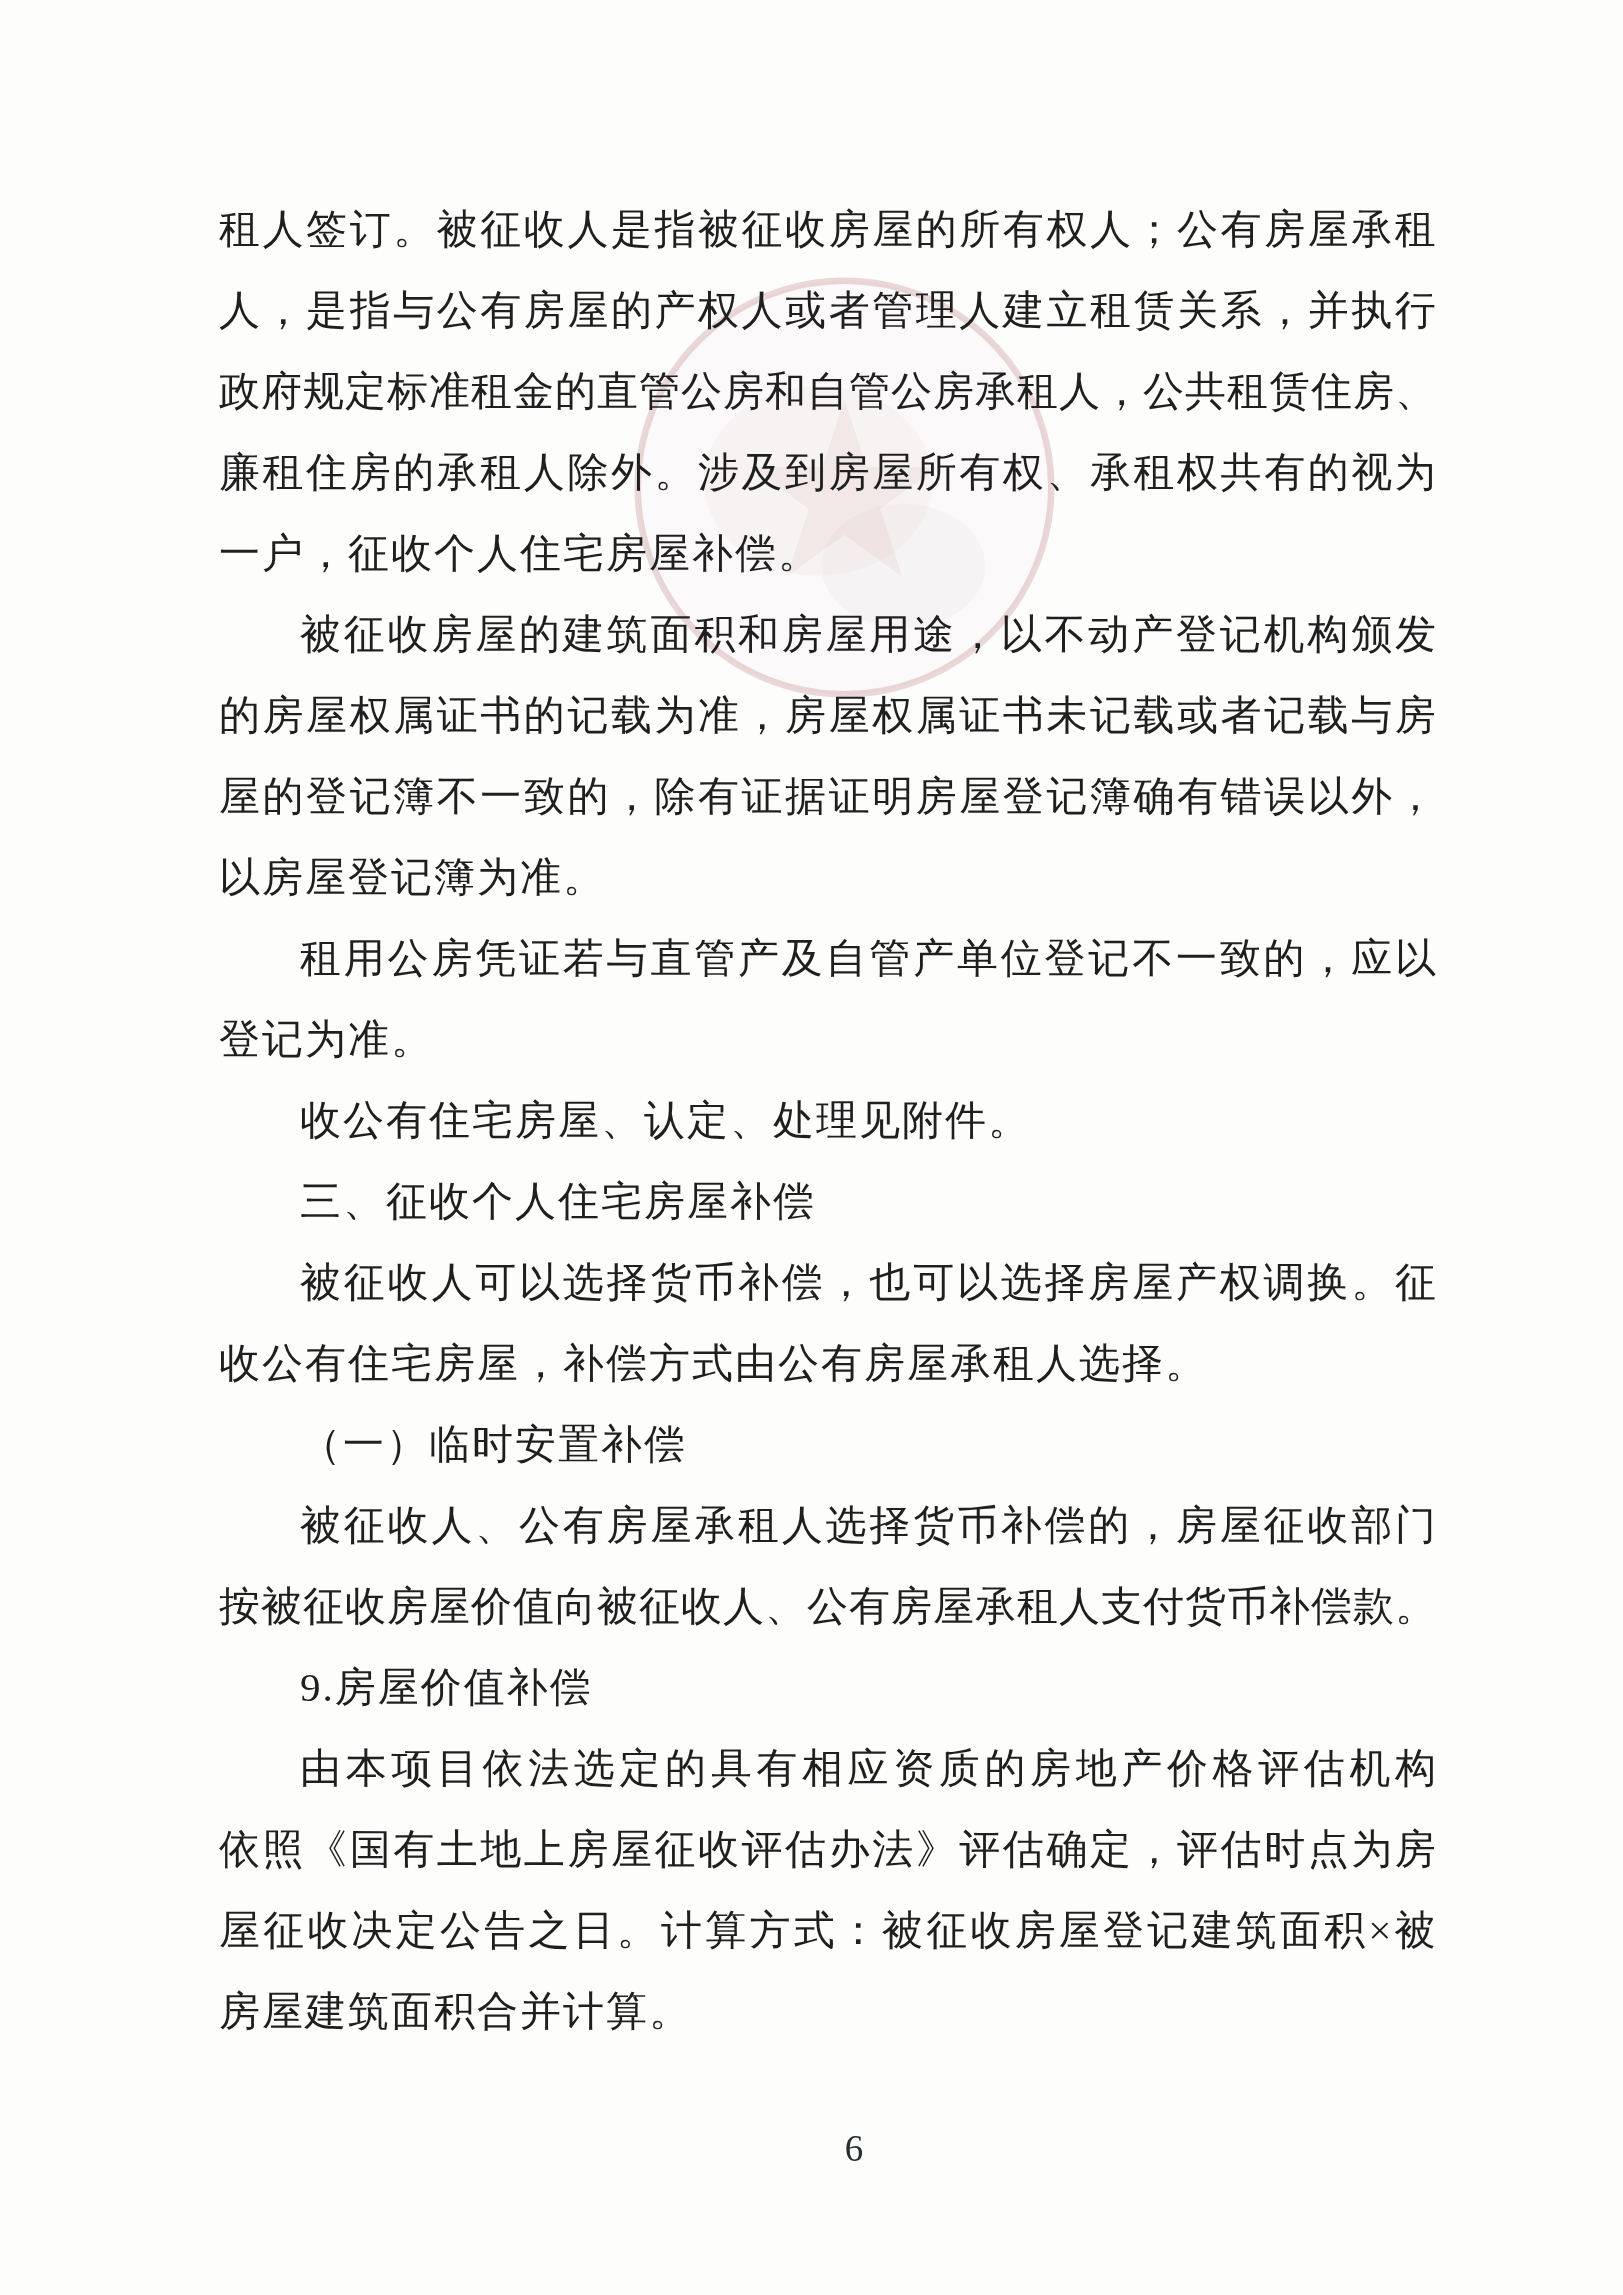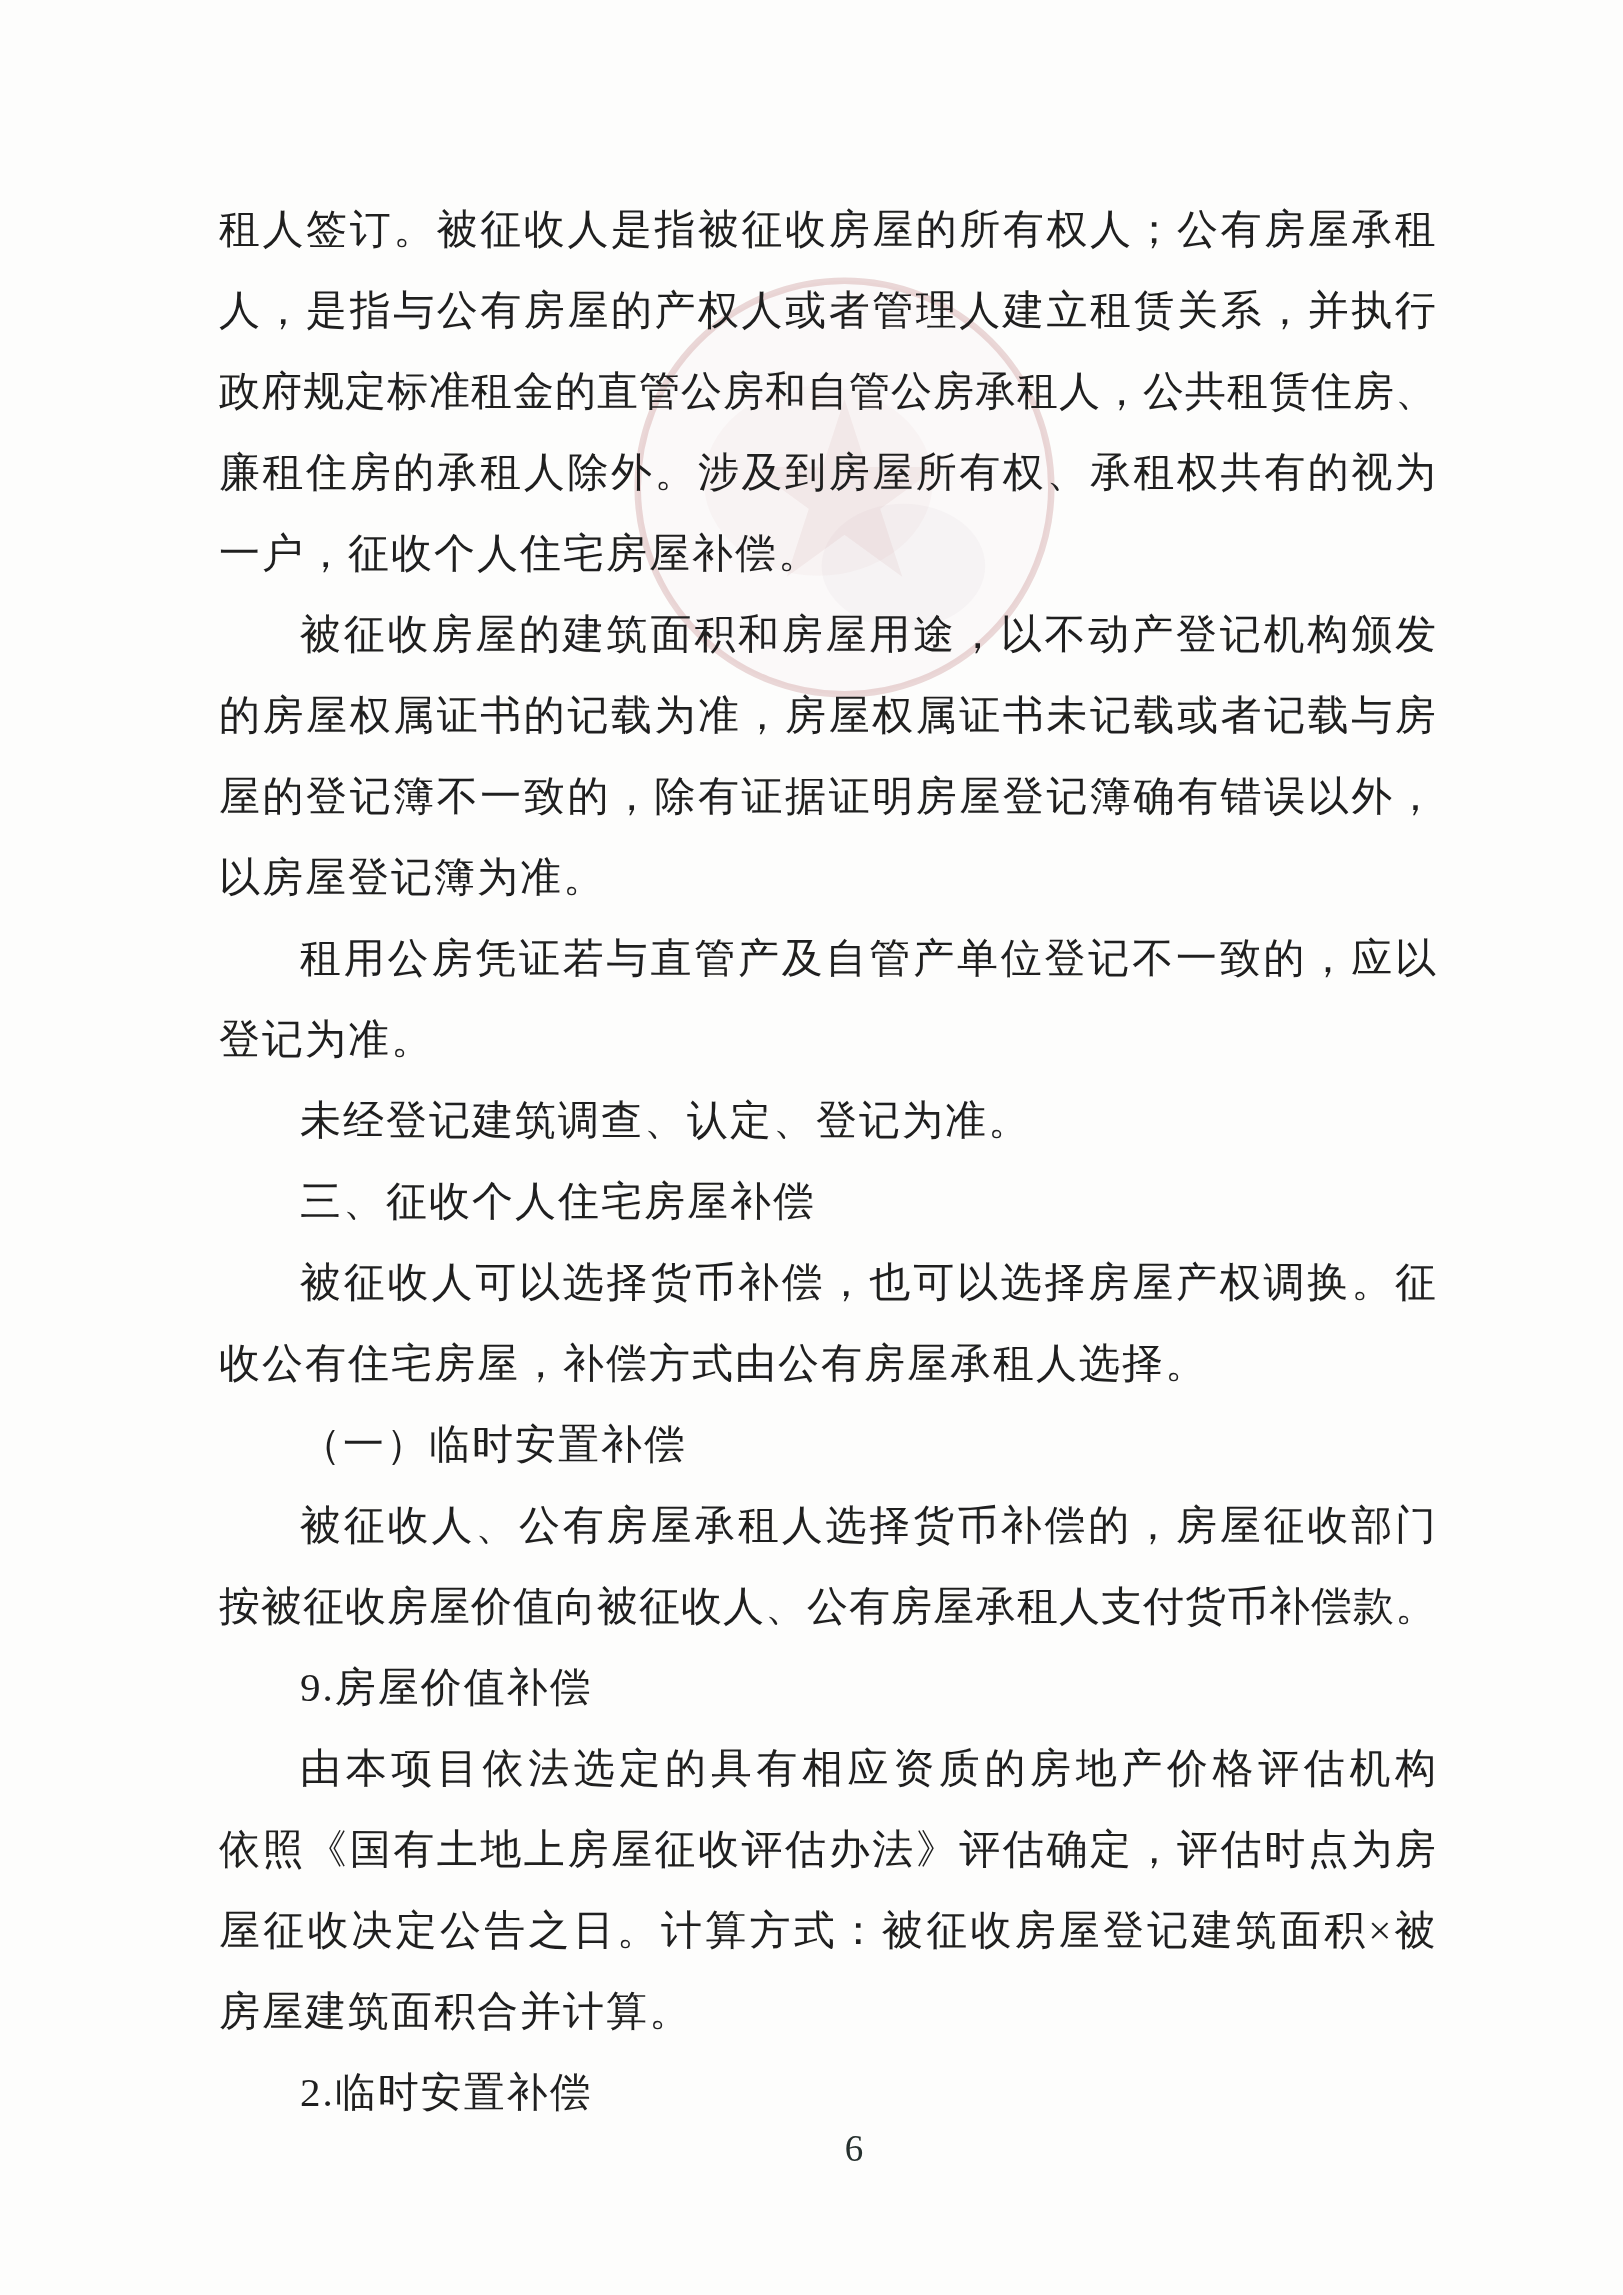--- a/index.html
+++ b/index.html
@@ -290,21 +290,21 @@
         <span>记</span>
         <span>不</span>
         <span>一</span>
         <span>致</span>
         <span>的</span>
         <span>，</span>
         <span>应</span>
         <span>以</span>
       </div>
       <div class="line">登记为准。</div>
-      <div class="line indent">未经登记建筑调查、认定、登记为准。</div>
+      <div class="line indent">收公有住宅房屋、认定、处理见附件。</div>
       <div class="line indent bold">三、征收个人住宅房屋补偿</div>
       <div class="line fill indent">
         <span>被</span>
         <span>征</span>
         <span>收</span>
         <span>人</span>
         <span>可</span>
         <span>以</span>
         <span>选</span>
         <span>择</span>
@@ -470,18 +470,17 @@
         <span>登</span>
         <span>记</span>
         <span>建</span>
         <span>筑</span>
         <span>面</span>
         <span>积</span>
         <span>×</span>
         <span>被</span>
       </div>
       <div class="line">房屋建筑面积合并计算。</div>
-      <div class="line indent bold">2.临时安置补偿</div>
     </div>
 
   <div class="pagenum">6</div>
 </div>
 
 
 </body></html>

